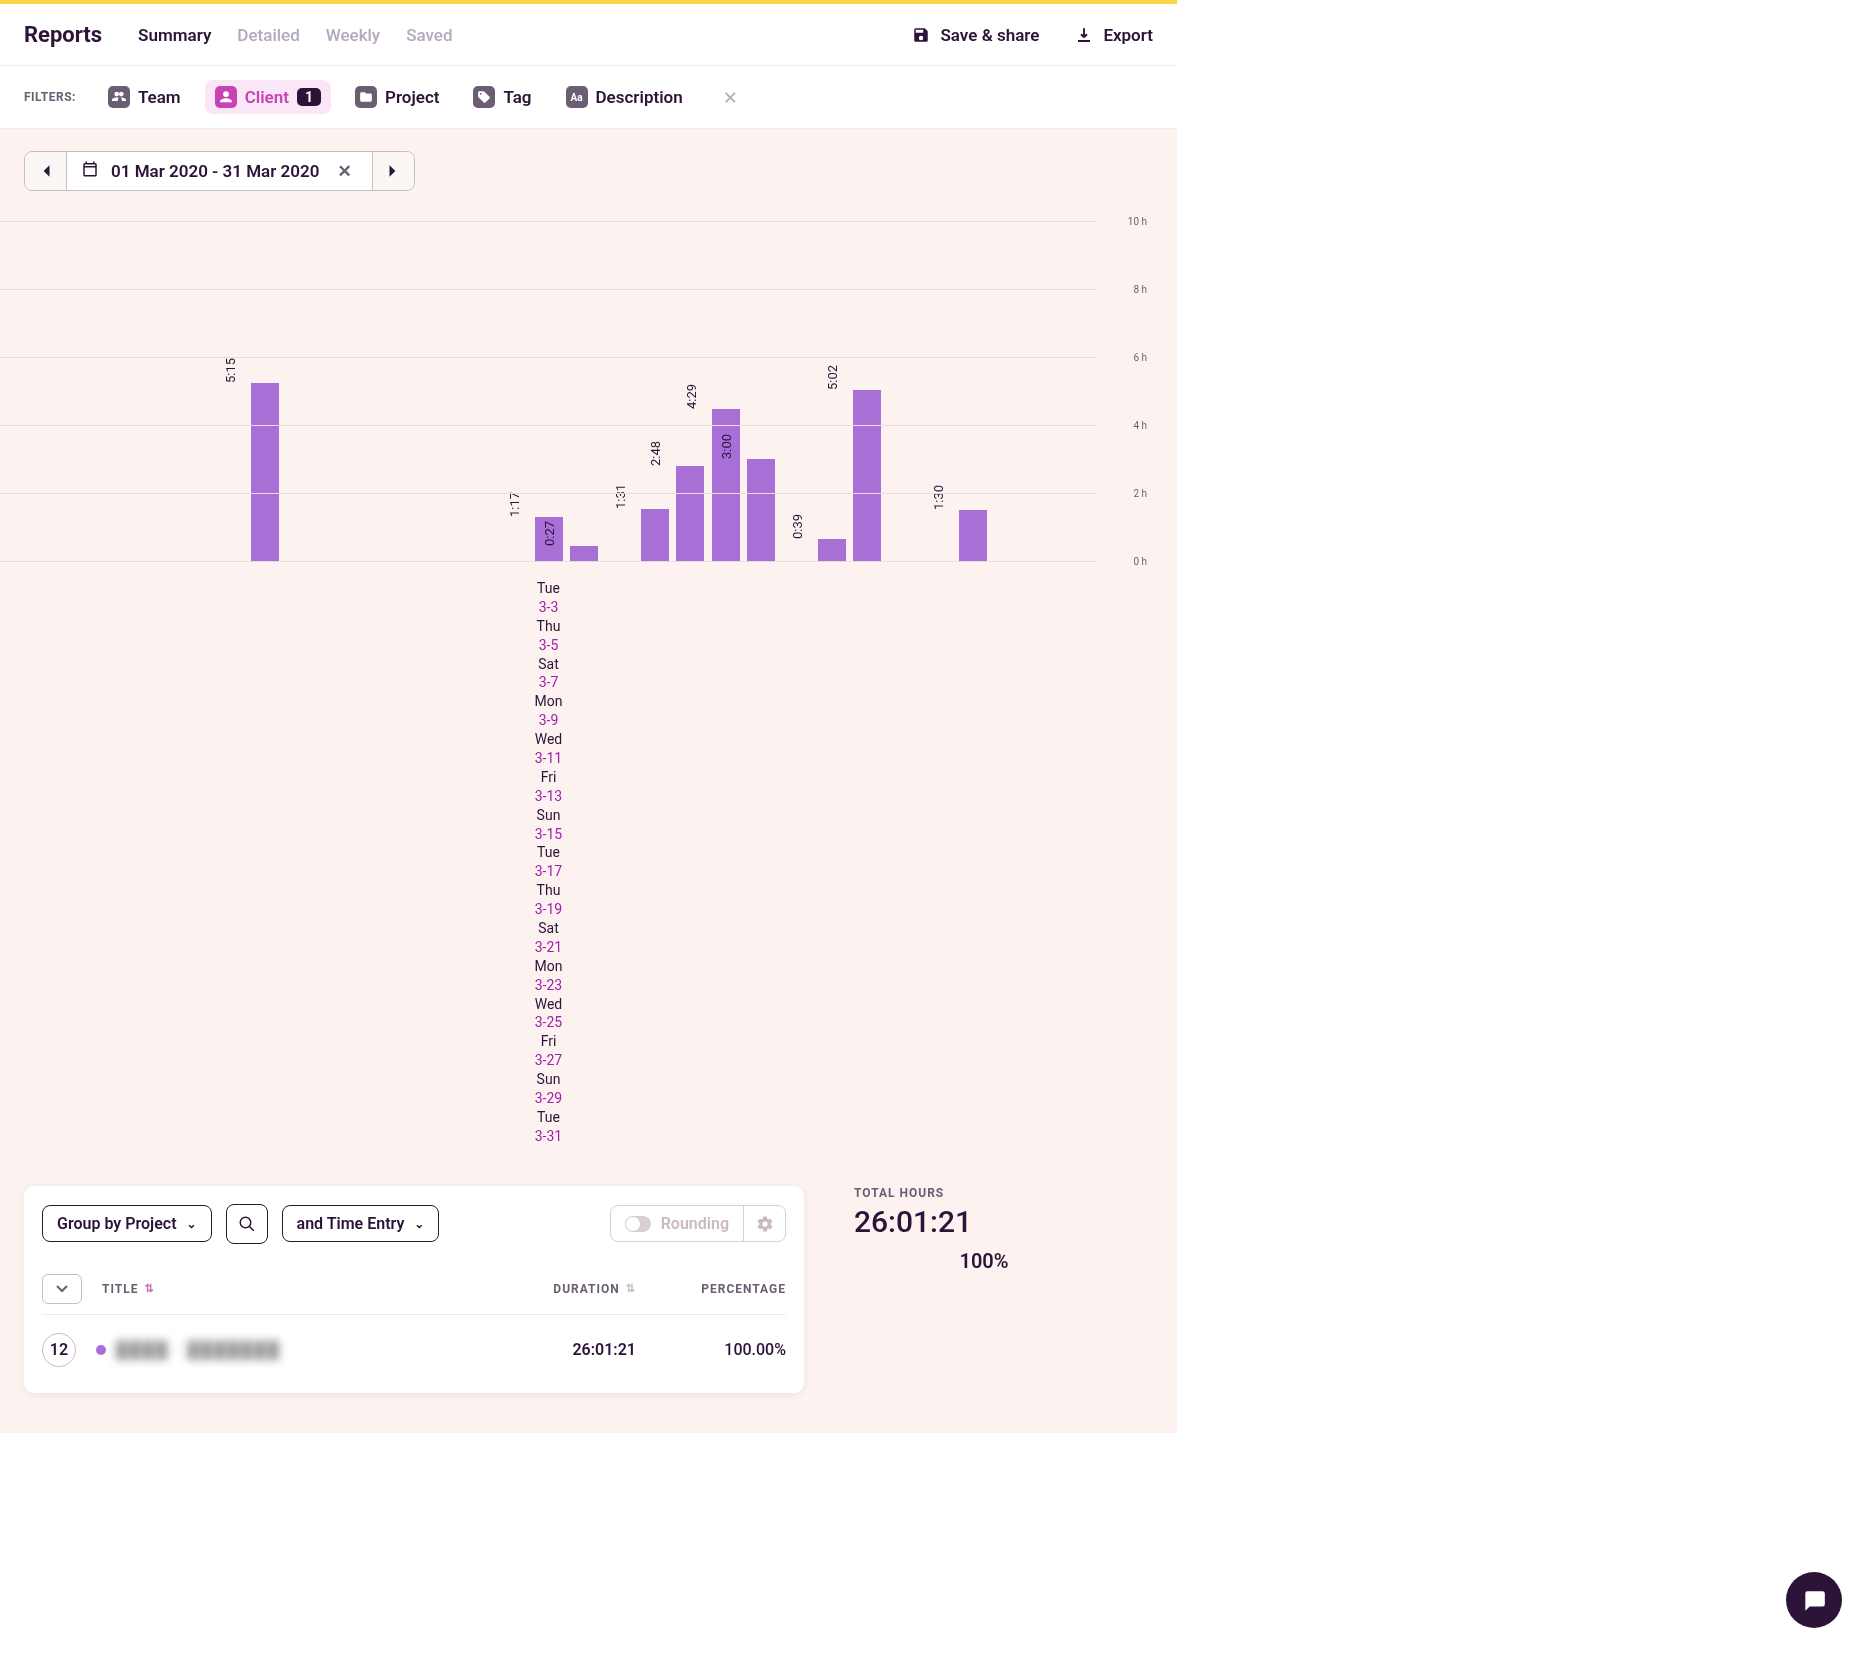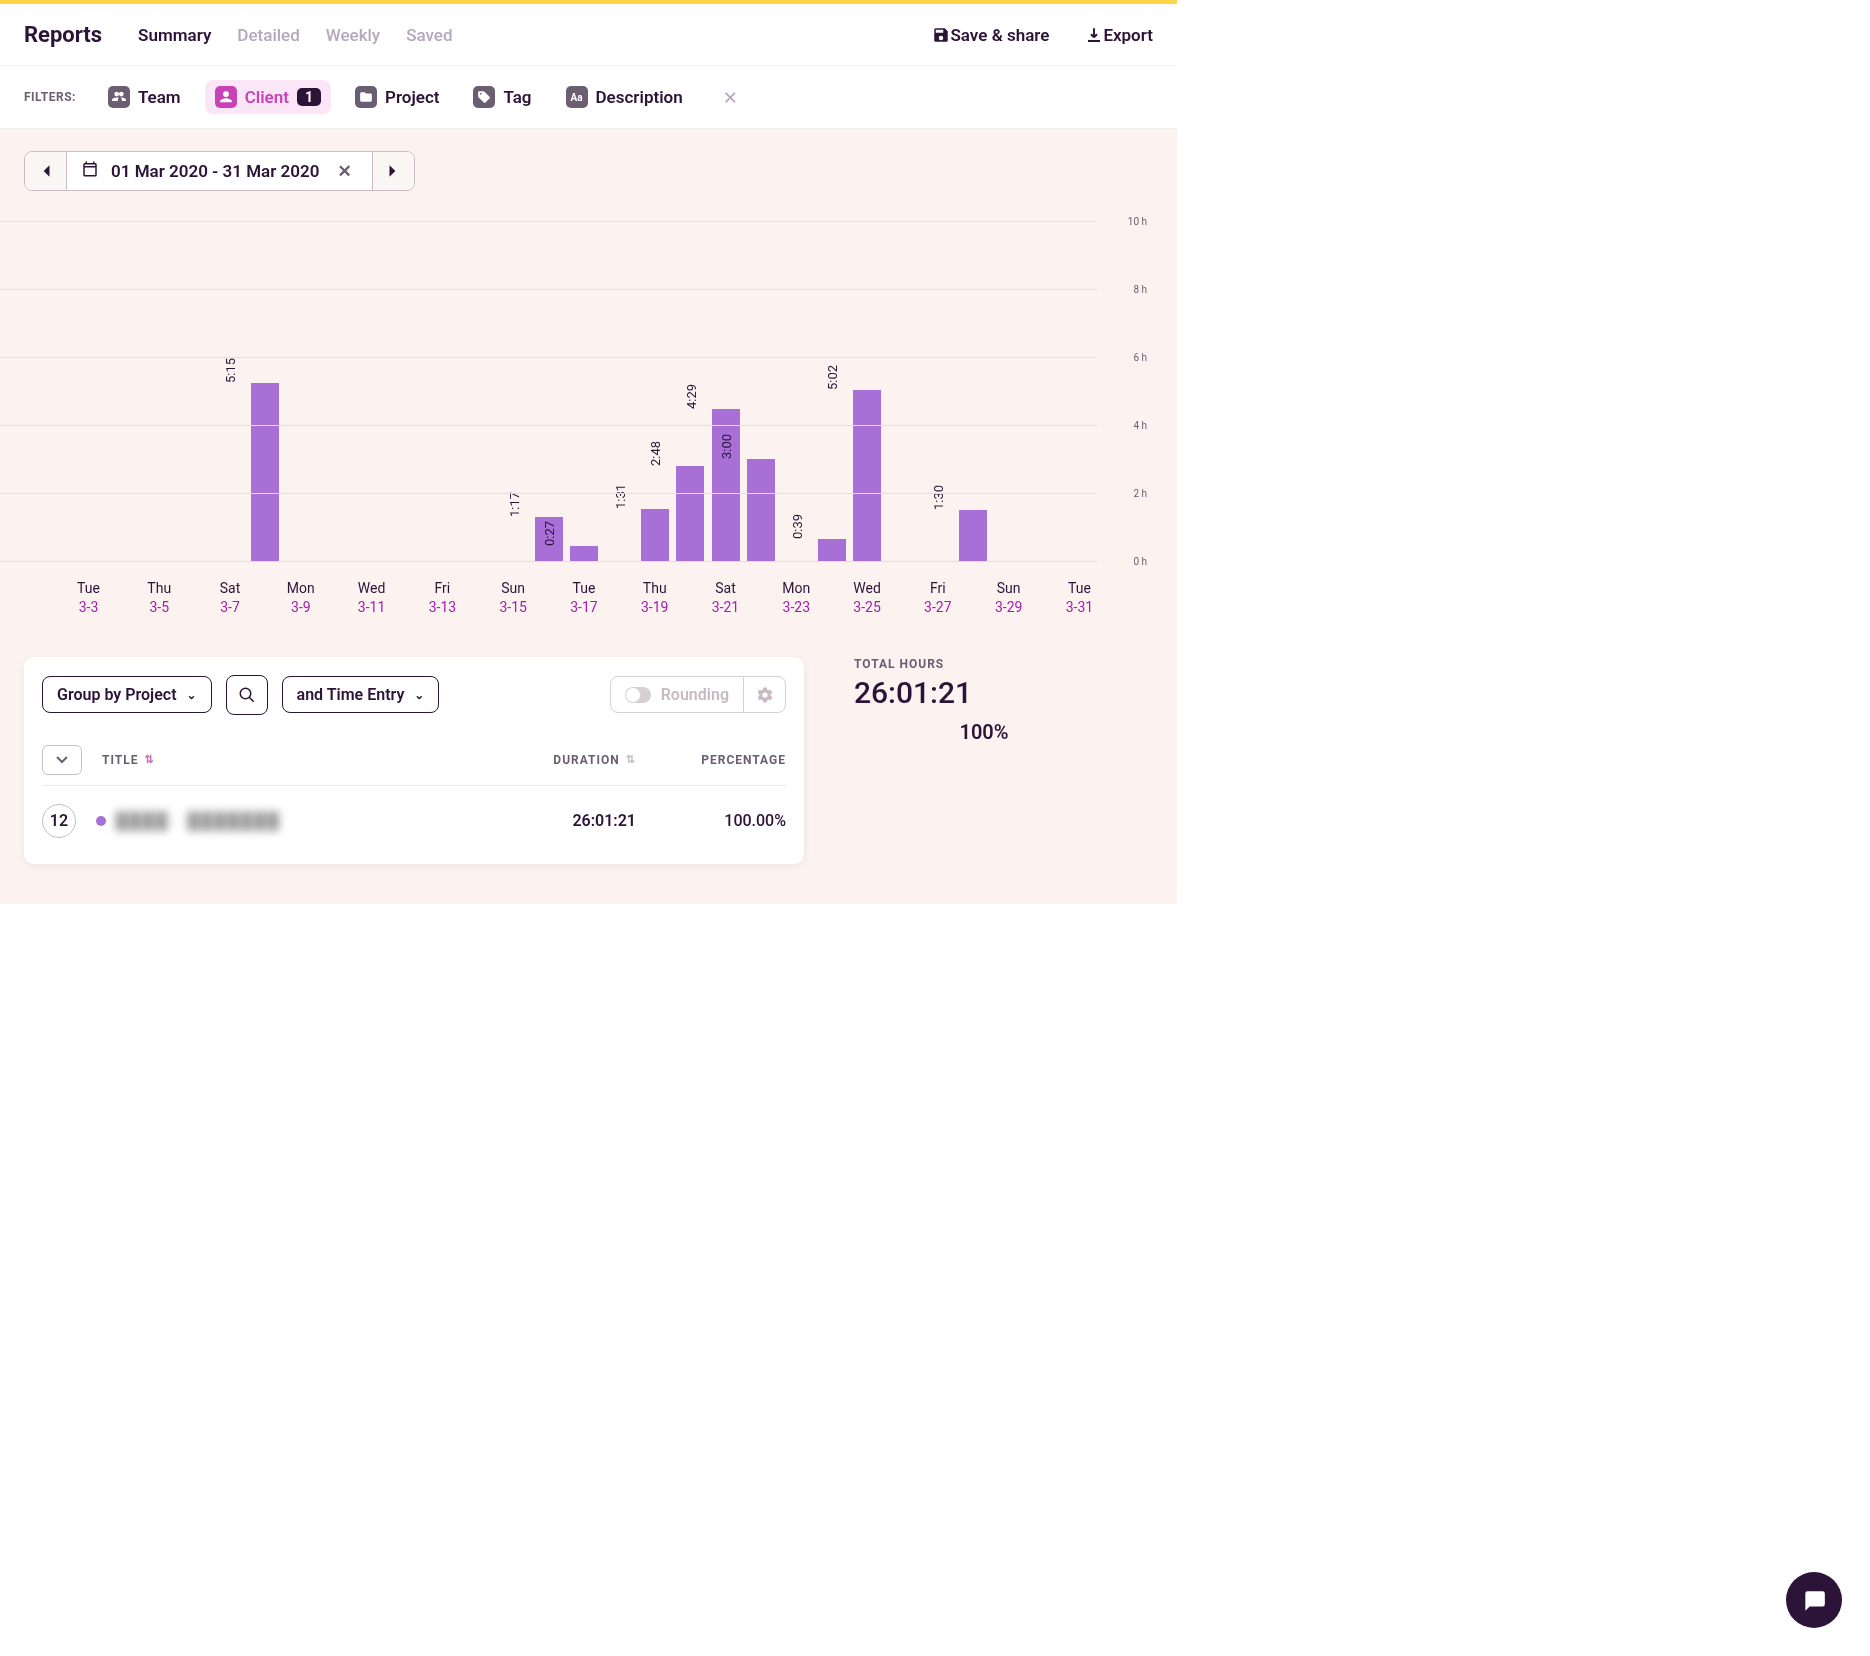--- a/index.html
+++ b/index.html
@@ -4,21 +4,21 @@
 <style>
 * { box-sizing: border-box; margin: 0; padding: 0; }
 body { font-family: -apple-system, BlinkMacSystemFont, "Segoe UI", Roboto, sans-serif; background: #fff; color: #2c1338; width: 1177px; }
 .top-yellow { height: 4px; background: #ffd54a; }
 .header { display: flex; align-items: center; padding: 18px 24px; gap: 36px; background: #fff; border-bottom: 1px solid #eee; }
 .page-title { font-size: 22px; font-weight: 700; color: #2c1338; }
 .tabs { display: flex; gap: 26px; }
 .tab { font-size: 17px; font-weight: 500; color: #b6a8bc; cursor: pointer; }
 .tab.active { color: #2c1338; font-weight: 600; }
 .header-actions { margin-left: auto; display: flex; gap: 36px; align-items: center; }
-.action { display: flex; align-items: center; gap: 0; font-size: 17px; font-weight: 600; color: #2c1338; cursor: pointer; }
+.action { display: flex; align-items: center; gap: 10px; font-size: 17px; font-weight: 600; color: #2c1338; cursor: pointer; }
 .action svg { width: 18px; height: 18px; }
 
 .filters-bar { display: flex; align-items: center; gap: 22px; padding: 14px 24px; background: #fff; border-bottom: 1px solid #eee; }
 .filters-label { font-size: 12px; font-weight: 700; letter-spacing: 0.5px; color: #6b5d72; }
 .filter-chip { display: flex; align-items: center; gap: 8px; font-size: 17px; font-weight: 600; color: #2c1338; cursor: pointer; padding: 6px 10px; border-radius: 8px; }
 .filter-chip .fi { width: 22px; height: 22px; border-radius: 5px; background: #6b5d72; display:flex; align-items:center; justify-content:center; color:#fff; }
 .filter-chip.active { background: #fbe6f8; color: #c743b5; }
 .filter-chip.active .fi { background: #c743b5; }
 .badge { background: #2c1338; color: #fff; border-radius: 5px; padding: 1px 8px; font-size: 14px; font-weight: 700; }
 .clear-filter { color: #b6a8bc; cursor: pointer; font-size: 18px; padding: 0 8px; }
@@ -34,21 +34,21 @@
 
 .chart-wrap { margin: 30px 24px 30px 0; padding-left: 0; }
 .chart { position: relative; height: 340px; display: flex; }
 .chart-grid { flex: 1; position: relative; margin-right: 56px; }
 .gridline { position: absolute; left: 0; right: 0; border-top: 1px solid #e9ddd9; }
 .ylab { position: absolute; right: -50px; font-size: 10px; color: #6b5d72; transform: translateY(-50%); }
 .bars { position: absolute; left: 0; right: 0; bottom: 0; top: 0; display: flex; }
 .bar-slot { flex: 1; position: relative; display: flex; justify-content: center; align-items: flex-end; }
 .bar { width: 28px; background: #a86fd6; position: relative; }
 .bar-label { position: absolute; bottom: 100%; left: 50%; transform: translateX(-50%) rotate(-90deg) translateY(-14px); transform-origin: bottom left; font-size: 13px; color: #2c1338; white-space: nowrap; }
-.xaxis { display: flex; margin-right: 56px; margin-top: 18px; }
+.xaxis { display: flex; margin-right: 56px; margin-top: 18px; flex-direction: column; }
 .xaxis .tick { flex: 1; text-align: center; font-size: 14px; color: #2c1338; line-height: 1.35; }
 .xaxis .tick .d2 { color: #a21caf; }
 
 .bottom-row { display: flex; gap: 50px; padding: 0 24px; margin-top: 40px; align-items: flex-start; }
 .panel { background: #fff; border-radius: 10px; box-shadow: 0 2px 8px rgba(0,0,0,0.06); padding: 18px; flex: 1; max-width: 780px; }
 .panel-controls { display: flex; align-items: center; gap: 14px; margin-bottom: 20px; }
 .select-btn { display: flex; align-items: center; gap: 10px; border: 1px solid #2c1338; border-radius: 8px; padding: 8px 14px; font-size: 16px; font-weight: 600; cursor: pointer; }
 .icon-btn { border: 1px solid #2c1338; border-radius: 8px; width: 42px; height: 40px; display: flex; align-items: center; justify-content: center; cursor: pointer; }
 .rounding-grp { margin-left: auto; display: flex; border: 1px solid #d8cfd4; border-radius: 8px; overflow: hidden; }
 .rounding { display: flex; align-items: center; gap: 10px; padding: 8px 14px; color: #c9b9c2; font-size: 16px; font-weight: 600; }

